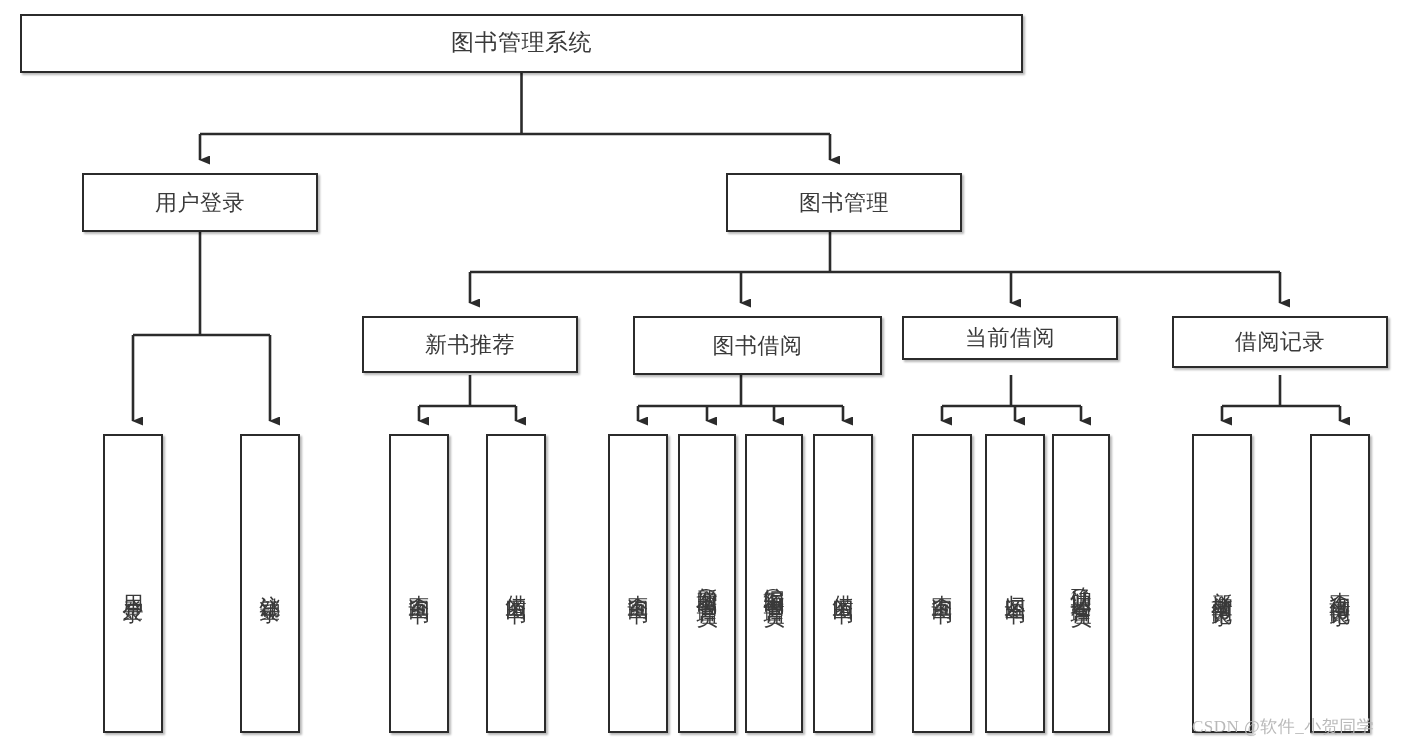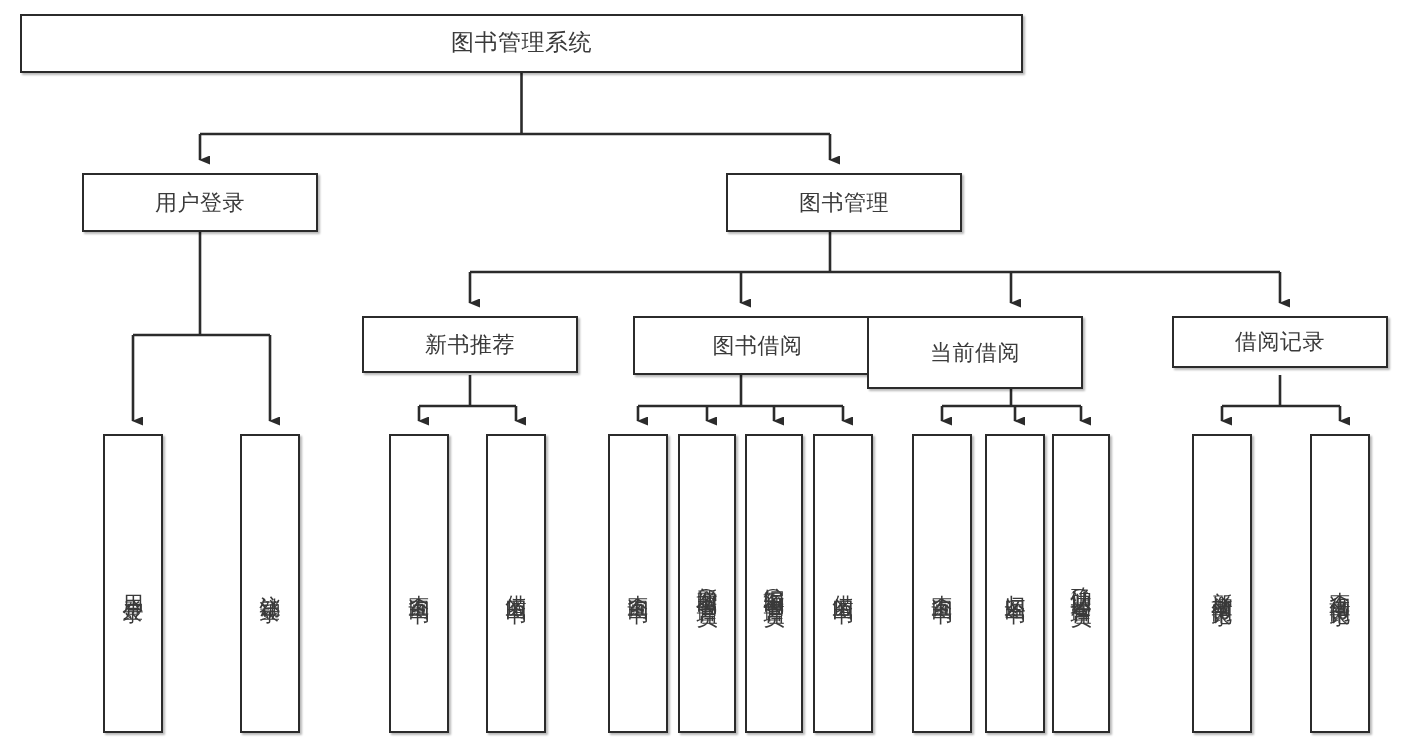--- a/index.html
+++ b/index.html
@@ -122,21 +122,21 @@
       </div>
       <div class="node horizontal" style="left: 712px; top: 173px; width: 236px; height: 59px; margin-left: 14px;">
         <span class="node-label">图书管理</span>
       </div>
       <div class="node horizontal" style="left: 362px; top: 316px; width: 216px; height: 57px;">
         <span class="node-label">新书推荐</span>
       </div>
       <div class="node horizontal" style="left: 633px; top: 316px; width: 249px; height: 59px;">
         <span class="node-label">图书借阅</span>
       </div>
-      <div class="node horizontal" style="left: 867px; top: 316px; width: 216px; height: 73px;">
+      <div class="node horizontal" style="left: 902px; top: 316px; width: 216px; height: 44px;">
         <span class="node-label">当前借阅</span>
       </div>
       <div class="node horizontal" style="left: 1172px; top: 316px; width: 216px; height: 52px;">
         <span class="node-label">借阅记录</span>
       </div>
       <div class="node vertical" style="left: 103px; top: 434px; width: 60px; height: 299px;">
         <span class="node-label">用户登录</span>
       </div>
       <div class="node vertical" style="left: 240px; top: 434px; width: 60px; height: 299px;">
         <span class="node-label">注销登录</span>
@@ -169,13 +169,14 @@
         <span class="node-label">确认归还（管理员）</span>
       </div>
       <div class="node vertical" style="left: 1192px; top: 434px; width: 60px; height: 299px;">
         <span class="node-label">新增借阅记录</span>
       </div>
       <div class="node vertical" style="left: 1310px; top: 434px; width: 60px; height: 299px;">
         <span class="node-label">查询借阅记录</span>
       </div>
     </div>
 
+  <div class="watermark" style="left: 1192px; top: 715px; color: rgb(185, 185, 185);">CSDN @软件_小贺同学</div>
 </div>
 
 </body></html>

